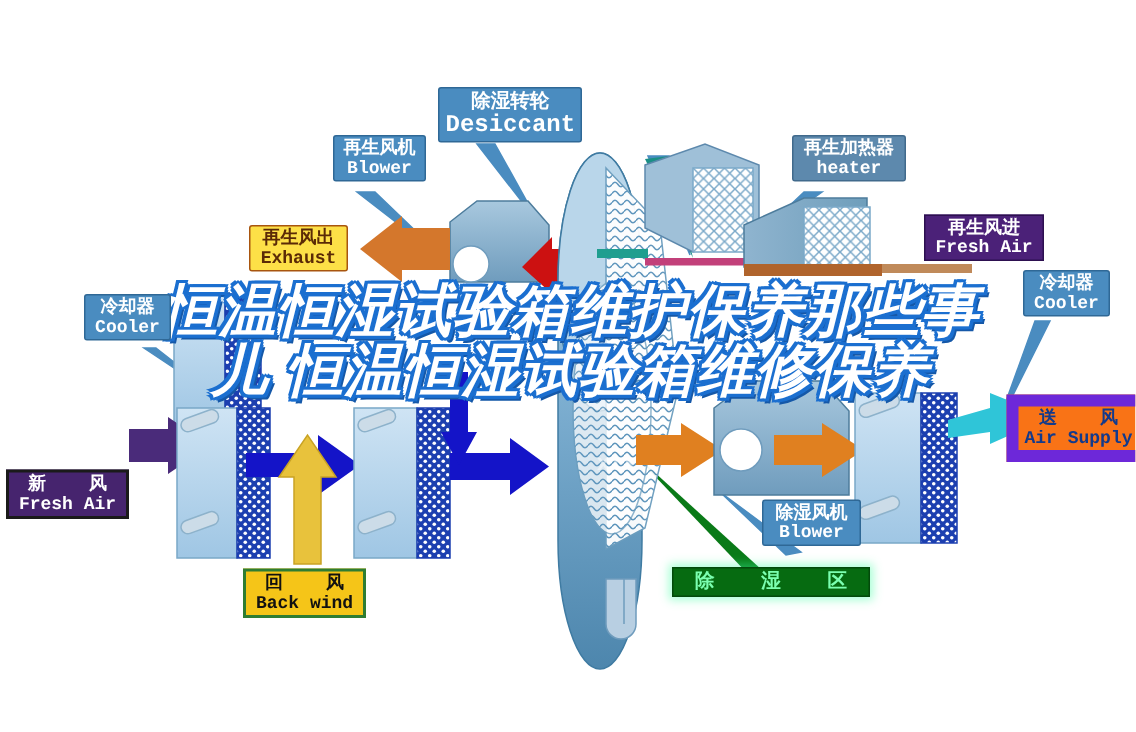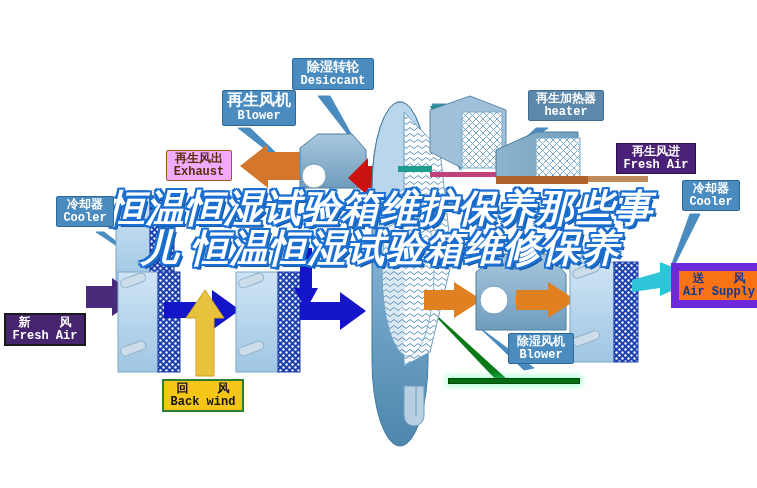--- a/index.html
+++ b/index.html
@@ -42,21 +42,21 @@
     display: block;
     font-family: "Liberation Mono", monospace;
     font-weight: bold;
   }
 
   
   .lbl-blue     { background: #4a8cc0; color: #ffffff; border: 1px solid #2f6896; border-radius: 2px; }
   .lbl-steel    { background: #5d89ad; color: #ffffff; border: 1px solid #3f6party; border-radius: 2px; }
   .lbl-steel    { background: #5d89ad; color: #ffffff; border: 1px solid #416a8c; border-radius: 2px; }
   .lbl-teal     { background: #1a8f85; color: #eaffff; border: 1px solid #0d6b63; border-radius: 3px; }
-  .lbl-orange   { background: #f0abfc; color: #5a2a06; border: 1px solid #a8550f; border-radius: 2px; }
+  .lbl-orange   { background: #fde047; color: #5a2a06; border: 1px solid #a8550f; border-radius: 2px; }
   .lbl-purple   { background: #46246e; color: #ffffff; border: 2px solid #1a1a1a; }
   .lbl-purple2  { background: #4b2178; color: #ffffff; border: 1px solid #2d1050; margin-left: 16px; }
   .lbl-yellow   { background: #f5c518; color: #111111; border: 2px solid #2f7d32; }
   .lbl-cyan     { background: #f97316; color: #123a8c; border: 8px solid #6d28d9; }
   .lbl-green    { background: #066b11; color: #7bffb0; border: 1px solid #034a0b;
                   box-shadow: 0 0 6px 2px rgba(60,255,160,0.45); }
 
   
   #headline {
     position: absolute;
@@ -234,27 +234,27 @@
     <g>
       <path d="M632,280 L660,272 L660,262 L700,278 L660,296 L660,288 L632,292 Z" fill="#2fc5d8"></path>
     </g>
   </svg>
 
   <div id="headline">恒温恒湿试验箱维护保养那些事儿 恒温恒湿试验箱维修保养</div>
 
   <div id="watermark">xtx</div>
 
   <div class="layer" id="label-layer">
-      <div class="lbl lbl-blue" style="left: 292px; top: 58px; min-width: 82px;"><span class="cn" style="font-size: 13px;">除湿转轮</span><span class="en" style="font-size: 12px;">Desiccant</span></div>
-      <div class="lbl lbl-blue" style="left: 222px; top: 90px; min-width: 62px;"><span class="cn" style="font-size: 16px;">再生风机</span><span class="en" style="font-size: 12px;">Blower</span></div>
+      <div class="lbl lbl-blue" style="left: 292px; top: 58px; min-width: 82px;"><span class="cn" style="font-size: 13px;">除湿转轮</span><span class="en" style="font-size: 16px;">Desiccant</span></div>
+      <div class="lbl lbl-blue" style="left: 222px; top: 90px; min-width: 62px;"><span class="cn" style="font-size: 12px;">再生风机</span><span class="en" style="font-size: 12px;">Blower</span></div>
       <div class="lbl lbl-steel" style="left: 528px; top: 90px; min-width: 76px;"><span class="cn" style="font-size: 12px;">再生加热器</span><span class="en" style="font-size: 12px;">heater</span></div>
       <div class="lbl lbl-purple2" style="left: 600px; top: 143px; min-width: 80px;"><span class="cn" style="font-size: 12px;">再生风进</span><span class="en" style="font-size: 12px;">Fresh Air</span></div>
       <div class="lbl lbl-orange" style="left: 166px; top: 150px; min-width: 66px;"><span class="cn" style="font-size: 12px;">再生风出</span><span class="en" style="font-size: 12px;">Exhaust</span></div>
       <div class="lbl lbl-blue" style="left: 56px; top: 196px; min-width: 58px;"><span class="cn" style="font-size: 12px;">冷却器</span><span class="en" style="font-size: 12px;">Cooler</span></div>
       <div class="lbl lbl-blue" style="left: 682px; top: 180px; min-width: 58px;"><span class="cn" style="font-size: 12px;">冷却器</span><span class="en" style="font-size: 12px;">Cooler</span></div>
       <div class="lbl lbl-purple" style="left: 4px; top: 281px; min-width: 82px; margin-top: 32px;"><span class="cn" style="font-size: 12px;">新    风</span><span class="en" style="font-size: 12px;">Fresh Air</span></div>
       <div class="lbl lbl-yellow" style="left: 162px; top: 379px; min-width: 82px;"><span class="cn" style="font-size: 12px;">回    风</span><span class="en" style="font-size: 12px;">Back wind</span></div>
       <div class="lbl lbl-blue" style="left: 508px; top: 333px; min-width: 66px;"><span class="cn" style="font-size: 12px;">除湿风机</span><span class="en" style="font-size: 12px;">Blower</span></div>
-      <div class="lbl lbl-green" style="left: 448px; top: 378px; min-width: 132px;"></div>
+      <div class="lbl lbl-green" style="left: 448px; top: 378px; min-width: 132px;"><span class="cn" style="font-size: 13px;">除    湿    区</span></div>
       <div class="lbl lbl-cyan" style="left: 671px; top: 263px; min-width: 82px;"><span class="cn" style="font-size: 12px;">送    风</span><span class="en" style="font-size: 12px;">Air Supply</span></div>
     </div>
 
 </div>
 
 </body></html>

